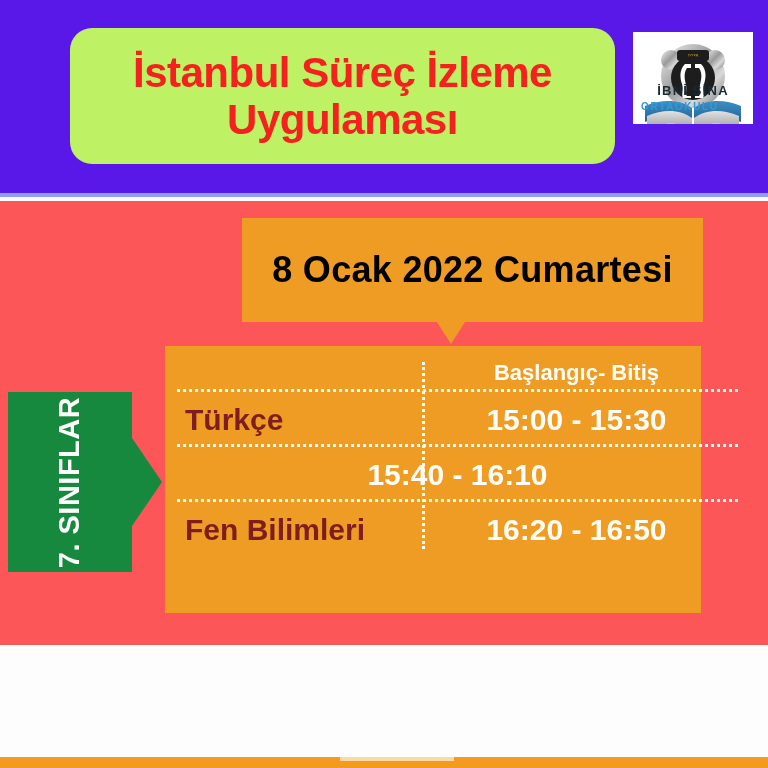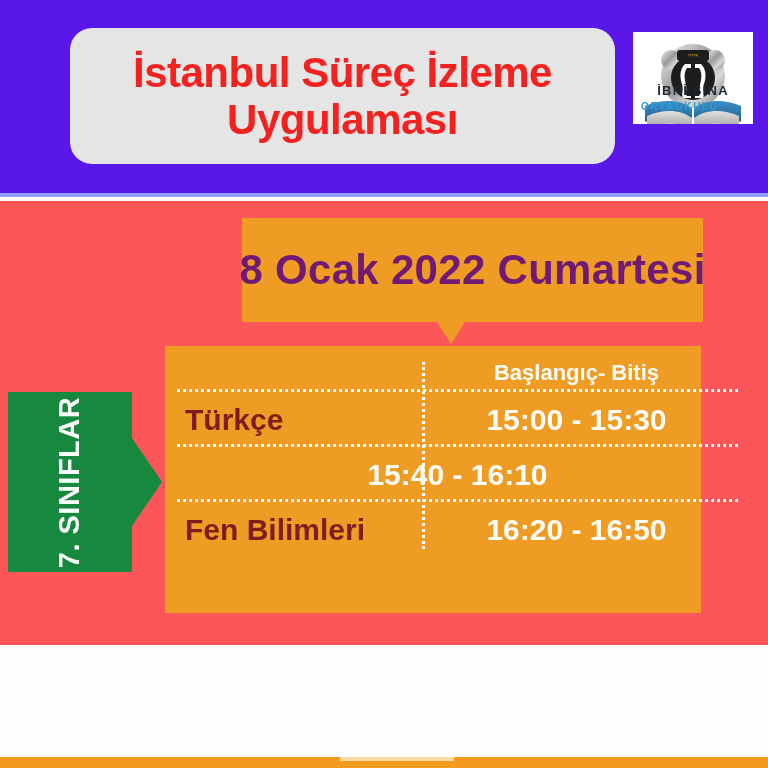--- a/index.html
+++ b/index.html
@@ -38,21 +38,21 @@
     left: 0; top: 197px;
     width: 768px;
     height: 4px;
     background: #fdfafa;
   }
   .title-card {
     position: absolute;
     left: 70px; top: 28px;
     width: 545px;
     height: 136px;
-    background: #e5e5e5;
+    background: #bef264;
     border-radius: 22px;
     display: flex;
     align-items: center;
     justify-content: center;
   }
   .title-text {
     color: #f5211f;
     font-size: 42px;
     font-weight: bold;
     line-height: 1.12;
@@ -103,22 +103,22 @@
     position: absolute;
     left: 242px; top: 218px;
     width: 461px;
     height: 104px;
     background: #ee9c24;
     display: flex;
     align-items: center;
     justify-content: center;
   }
   .date-banner-text {
-    color: #701a75;
-    font-size: 42px;
+    color: #000000;
+    font-size: 36px;
     font-weight: bold;
     letter-spacing: 0.3px;
     white-space: nowrap;
   }
   .date-pointer {
     position: absolute;
     left: 437px; top: 322px;
     width: 0; height: 0;
     border-left: 14px solid transparent;
     border-right: 14px solid transparent;

